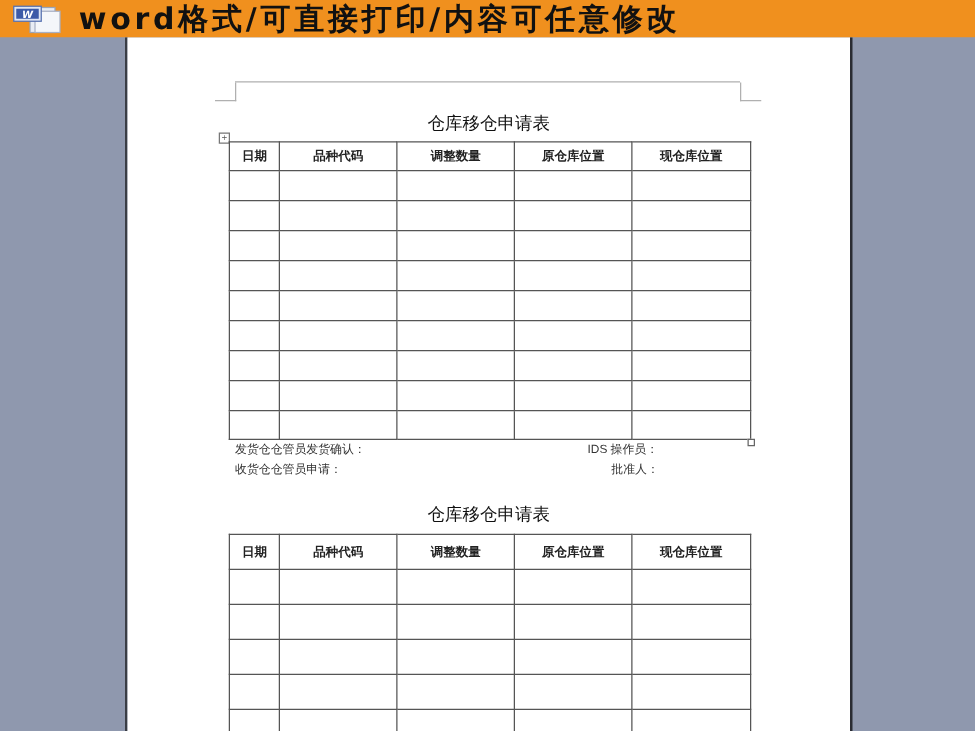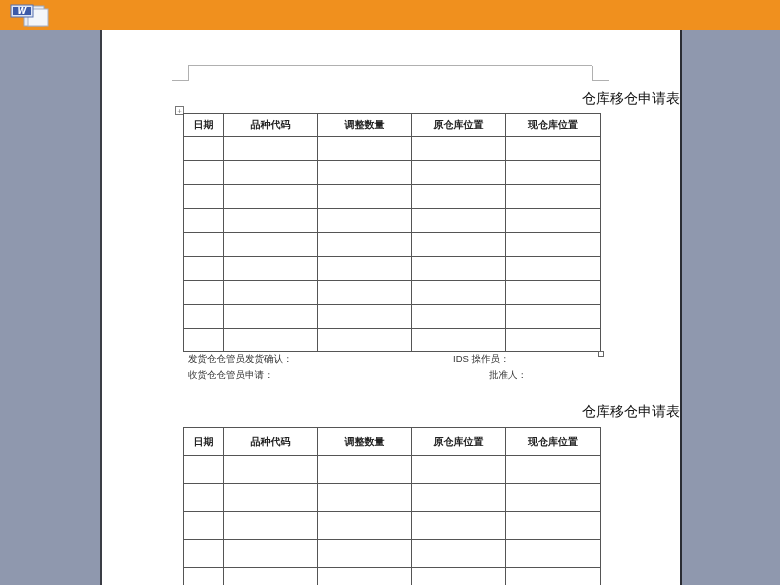--- a/index.html
+++ b/index.html
@@ -4,38 +4,39 @@
 <style>
   html, body { margin:0; padding:0; }
   body { width:780px; height:585px; overflow:hidden; background:#8f98ae; position:relative; font-family:"DejaVu Serif", serif; }
   .banner { position:absolute; left:0; top:0; width:780px; height:30px; background:#f0901e; display:flex; align-items:center; }
   .banner .word-icon { position:absolute; left:8px; top:3px; width:44px; height:24px; }
   .banner .title { position:absolute; left:63px; top:1px; font-family:"DejaVu Sans", sans-serif; font-weight:bold; font-size:24px; letter-spacing:3px; color:#111; white-space:nowrap; line-height:28px; }
   .side-left { position:absolute; left:0; top:30px; width:100px; height:555px; background:#8f98ae; border-right:2px solid #3a3d45; }
   .side-right { position:absolute; left:680px; top:30px; width:100px; height:555px; background:#8f98ae; border-left:2px solid #2a2c33; }
   .page { position:absolute; left:102px; top:30px; width:578px; height:555px; background:#fff; }
   .header-mark { position:absolute; border-color:#b0b0b0; border-style:solid; }
-  .doc-title { position:absolute; left:0; width:578px; text-align:right; font-size:14px; color:#111; font-weight:normal; }
+  .doc-title { position:absolute; left:0; width:578px; text-align:center; font-size:14px; color:#111; font-weight:normal; }
   table.form { position:absolute; border-collapse:collapse; table-layout:fixed; }
   table.form td, table.form th { border:1px solid #555; padding:0; font-size:10px; font-weight:bold; color:#222; text-align:center; font-family:"DejaVu Serif", serif; }
   .move-handle { position:absolute; width:7px; height:7px; border:1px solid #777; font-size:6px; line-height:7px; text-align:center; color:#555; background:#fff; }
   .resize-handle { position:absolute; width:4px; height:4px; border:1px solid #666; background:#fff; }
   .sig { position:absolute; font-family:Liberation Sans, sans-serif; font-size:9.5px; color:#333; white-space:nowrap; }
 </style>
 </head>
 <body>
 
 <div class="banner">
   <svg class="word-icon" viewBox="0 0 44 24">
     <rect x="16" y="3" width="20" height="20" fill="#e8ecf4" stroke="#9aa4b8"></rect>
     <rect x="20" y="6" width="20" height="17" fill="#f4f6fa" stroke="#a8b0c4"></rect>
     <rect x="3" y="2" width="22" height="12" fill="#dfe6f4" stroke="#5670b0"></rect>
     <rect x="5" y="4" width="18" height="8" fill="#3c5aa8"></rect>
     <text x="14" y="11" font-size="8" font-family="DejaVu Sans, sans-serif" font-style="italic" font-weight="bold" fill="#fff" text-anchor="middle">W</text>
   </svg>
+  <div class="title">word格式/可直接打印/内容可任意修改</div>
 </div>
 
 <div class="side-left"></div>
 <div class="side-right"></div>
 
 <div class="page">
 
   <div class="header-mark" style="left:70px; top:36px; width:16px; height:14px; border-width:0 1px 1px 0;"></div>
   <div class="header-mark" style="left:86px; top:35px; width:404px; height:0; border-width:1px 0 0 0;"></div>
   <div class="header-mark" style="left:490px; top:36px; width:16px; height:14px; border-width:0 0 1px 1px;"></div>
@@ -120,21 +121,21 @@
           <td></td>
           <td></td>
           <td></td>
         </tr>
   </tbody>
     </table>
   <div class="resize-handle" style="left:496px; top:321px;"></div>
 
   <div class="sig" style="left:86px; top:323px;">发货仓仓管员发货确认：</div>
   <div class="sig" style="left:86px; top:339px;">收货仓仓管员申请：</div>
-  <div class="sig" style="left:351px; top:323px;">IDS 操作员：</div>
+  <div class="sig" style="left:368px; top:323px;">IDS 操作员：</div>
   <div class="sig" style="left:351px; top:339px;margin-left:36px;">批准人：</div>
 
   <div class="doc-title" style="top:373px;">仓库移仓申请表</div>
   <table class="form" style="left:81px; top:397px; width:417px;">
     <colgroup>
         <col style="width:40px">
         <col style="width:94px">
         <col style="width:94px">
         <col style="width:94px">
         <col style="width:95px">

